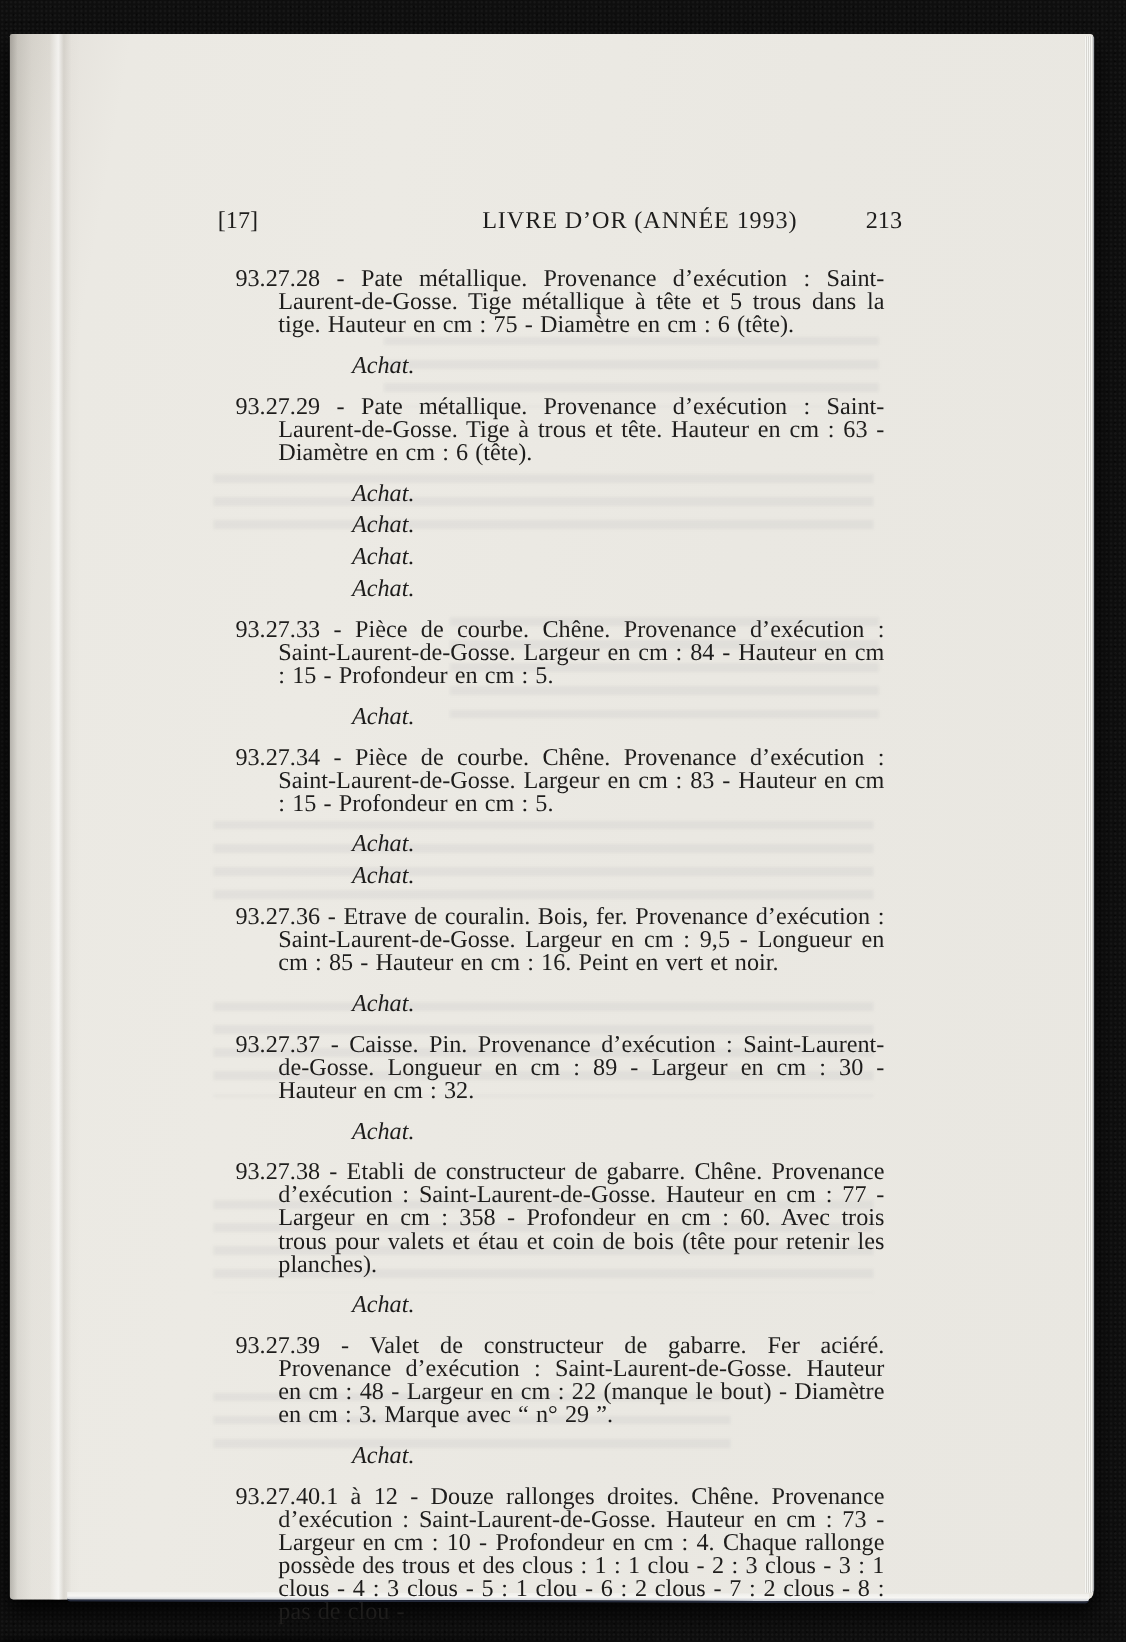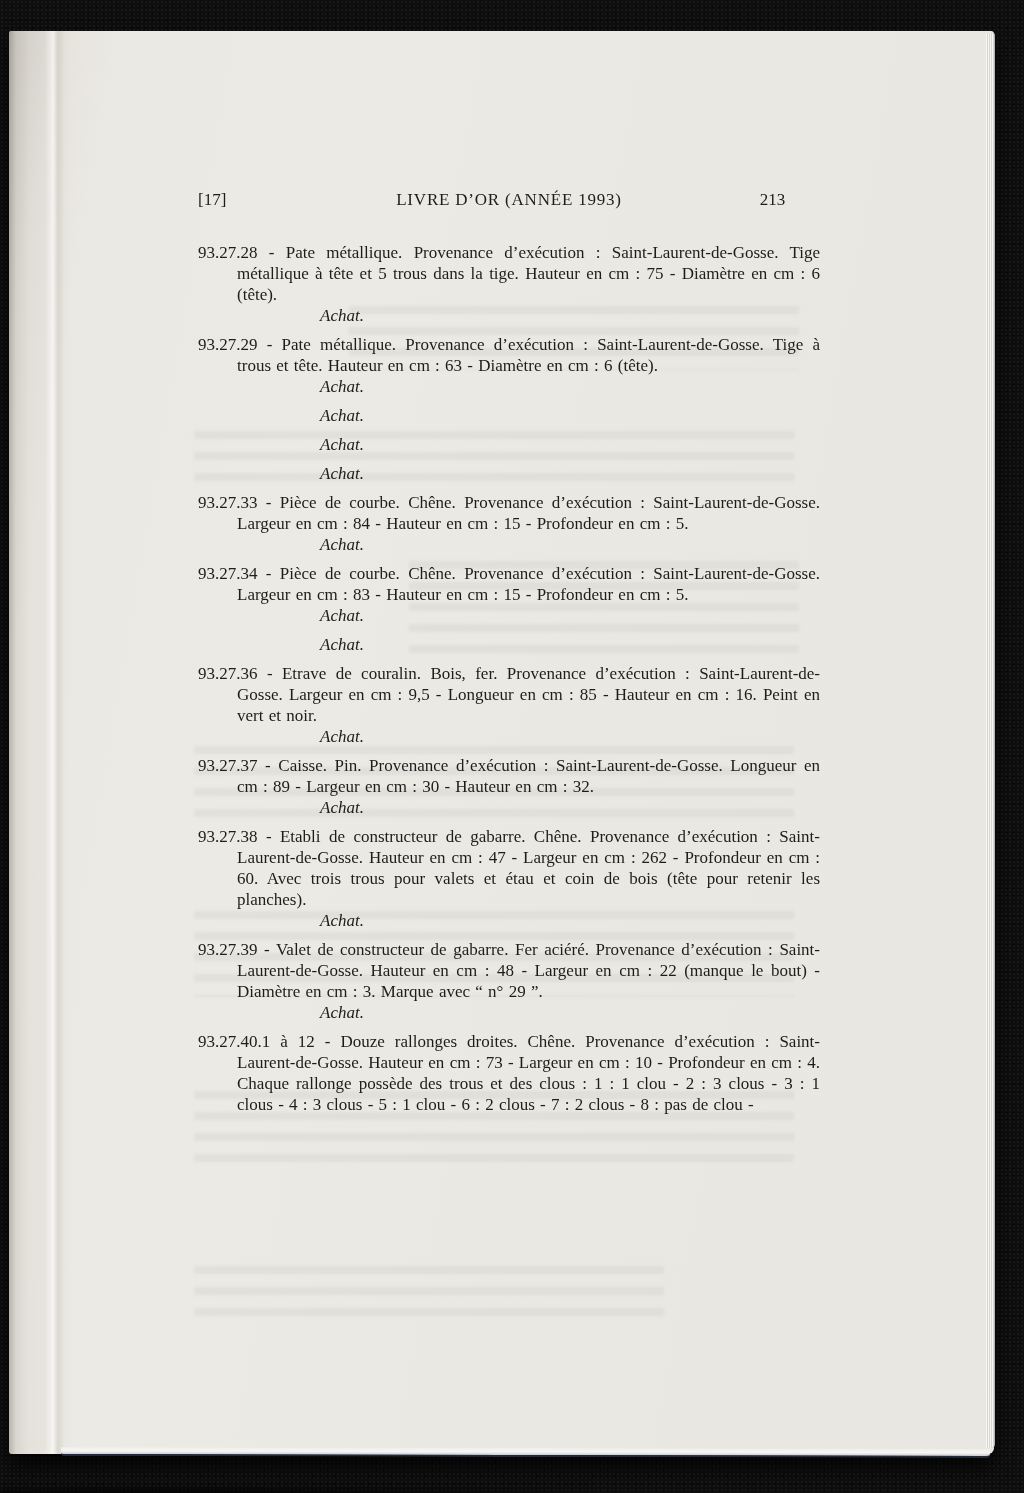--- a/index.html
+++ b/index.html
@@ -75,35 +75,35 @@
       rgba(0,0,0,0) 8px, rgba(0,0,0,0) 21px);
     filter: blur(1.6px);
     pointer-events: none;
   }
 
   
   .content {
     position: absolute;
     left: 189px; top: 158px; width: 622px;
     color: #1e1d1c;
-    font-size: 17px;
+    font-size: 22px;
     line-height: 21px;
     font-family: Liberation Serif, serif;
   }
   .page-header {
     display: flex; align-items: baseline;
     margin-bottom: 32px;
   }
   .hdr-left  { width: 95px; text-align: left; }
-  .hdr-center{ flex: 1; text-align: center; letter-spacing: 0.8px; }
-  .hdr-right { width: 95px; text-align: center; }
+  .hdr-center{ flex: 1; text-align: right; letter-spacing: 0.8px; }
+  .hdr-right { width: 95px; text-align: right; }
 
   .entry { margin: 0 0 8px 0; }
   .entry-text {
-    margin: 0;
+    margin: 16px;
     text-align: justify;
     padding-left: 39px;
     text-indent: -39px;
     word-spacing: 1px;
   }
   .entry-acquisition {
     margin: 0;
     padding-left: 122px;
     font-style: italic;
   }
@@ -172,21 +172,21 @@
     <p class="entry-text"><span>93.27.36</span><span> - </span><span>Etrave de couralin. Bois, fer. Provenance d’exécution : Saint-Laurent-de-Gosse. Largeur en cm : 9,5 - Longueur en cm : 85 - Hauteur en cm : 16. Peint en vert et noir.</span></p>
     <p class="entry-acquisition">Achat.</p>
   </div>
 
   <div class="entry">
     <p class="entry-text"><span>93.27.37</span><span> - </span><span>Caisse. Pin. Provenance d’exécution : Saint-Laurent-de-Gosse. Longueur en cm : 89 - Largeur en cm : 30 - Hauteur en cm : 32.</span></p>
     <p class="entry-acquisition">Achat.</p>
   </div>
 
   <div class="entry">
-    <p class="entry-text"><span>93.27.38</span><span> - </span><span>Etabli de constructeur de gabarre. Chêne. Provenance d’exécution : Saint-Laurent-de-Gosse. Hauteur en cm : 47 - Largeur en cm : 262 - Profondeur en cm : 60. Avec trois trous pour valets et étau et coin de bois (tête pour retenir les planches).</span></p>
+    <p class="entry-text"><span>93.27.38</span><span> - </span><span>Etabli de constructeur de gabarre. Chêne. Provenance d’exécution : Saint-Laurent-de-Gosse. Hauteur en cm : 77 - Largeur en cm : 358 - Profondeur en cm : 60. Avec trois trous pour valets et étau et coin de bois (tête pour retenir les planches).</span></p>
     <p class="entry-acquisition">Achat.</p>
   </div>
 
   <div class="entry">
     <p class="entry-text"><span>93.27.39</span><span> - </span><span>Valet de constructeur de gabarre. Fer aciéré. Provenance d’exécution : Saint-Laurent-de-Gosse. Hauteur en cm : 48 - Largeur en cm : 22 (manque le bout) - Diamètre en cm : 3. Marque avec “ n° 29 ”.</span></p>
     <p class="entry-acquisition">Achat.</p>
   </div>
 
   <div class="entry">
     <p class="entry-text"><span>93.27.40.1 à 12</span><span> - </span><span>Douze rallonges droites. Chêne. Provenance d’exécution : Saint-Laurent-de-Gosse. Hauteur en cm : 73 - Largeur en cm : 10 - Profondeur en cm : 4. Chaque rallonge possède des trous et des clous : 1 : 1 clou - 2 : 3 clous - 3 : 1 clous - 4 : 3 clous - 5 : 1 clou - 6 : 2 clous - 7 : 2 clous - 8 : pas de clou -</span></p>

